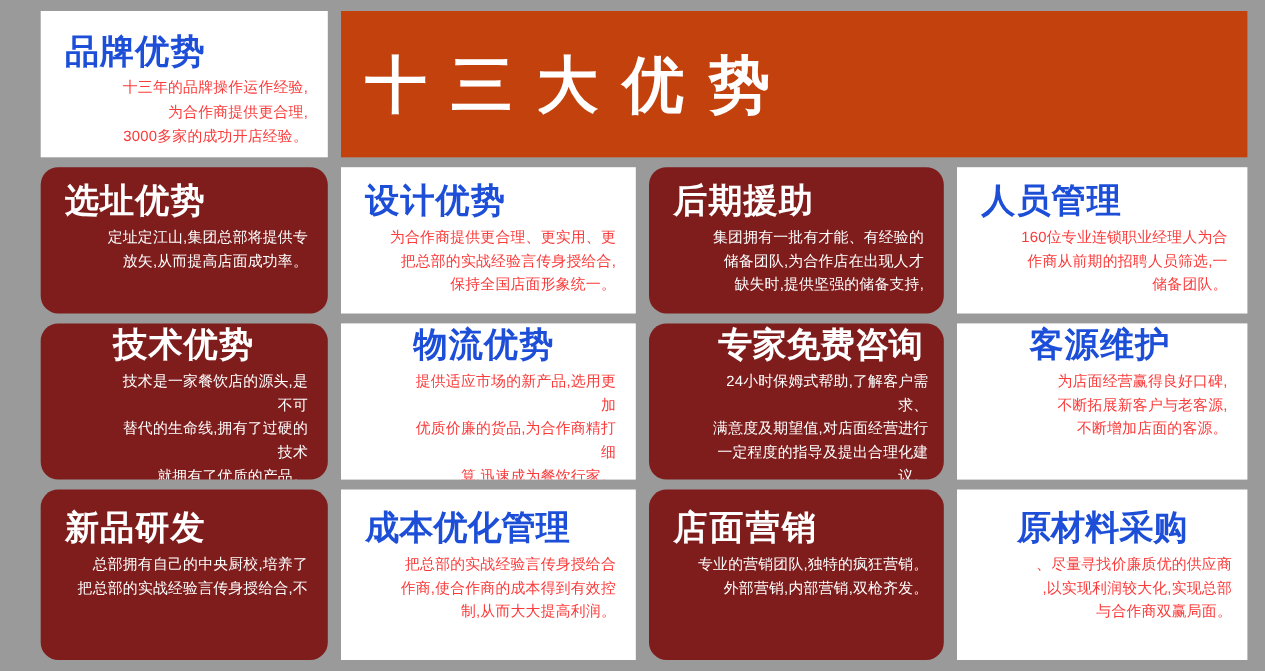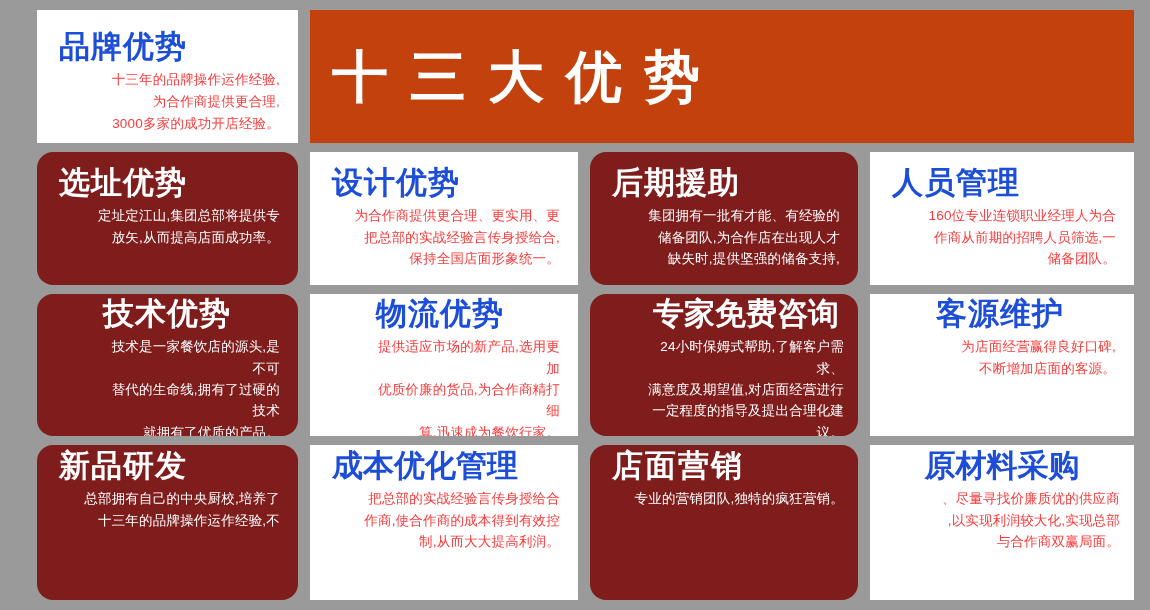--- a/index.html
+++ b/index.html
@@ -93,21 +93,21 @@
   .brand .card-inner { padding-top: 20px; }
   .brand .card-body { font-size: 13.5px; line-height: 1.62; }
 
   
   .center-body .card-inner { text-align: center; padding-left: 14px; padding-right: 14px; }
   .center-body .card-title { letter-spacing: 2px; }
 
   .tight-title .card-title { letter-spacing: 0px; }
 
   
-  .row4 .card-inner { padding-top: 4px; }
+  .row4 .card-inner { padding-top: 18px; }
   .row3 .card-inner { padding-top: 3px; margin-left: 44px; }
 </style>
 </head>
 <body>
 
 <div id="poster">
   <div class="grid">
 
     <div class="card white brand">
       <div class="card-inner">
@@ -198,51 +198,53 @@
           <p>一定程度的指导及提出合理化建议。</p>
         </div>
       </div>
     </div>
 
     <div class="card white row3">
       <div class="card-inner">
         <div class="card-title">客源维护</div>
         <div class="card-body">
           <p>为店面经营赢得良好口碑,</p>
+          <p>不断拓展新客户与老客源,</p>
           <p>不断增加店面的客源。</p>
         </div>
       </div>
     </div>
 
     <div class="card red row4">
       <div class="card-inner">
         <div class="card-title">新品研发</div>
         <div class="card-body">
           <p>总部拥有自己的中央厨校,培养了</p>
-          <p>十三年的品牌操作运作经验,不</p>
+          <p>把总部的实战经验言传身授给合,不</p>
         </div>
       </div>
     </div>
 
     <div class="card white row4 tight-title">
       <div class="card-inner">
         <div class="card-title">成本优化管理</div>
         <div class="card-body">
           <p>把总部的实战经验言传身授给合</p>
           <p>作商,使合作商的成本得到有效控</p>
           <p>制,从而大大提高利润。</p>
         </div>
       </div>
     </div>
 
     <div class="card red row4 center-body">
       <div class="card-inner">
         <div class="card-title" style="text-align:left;padding-left:8px;">店面营销</div>
         <div class="card-body">
           <p>专业的营销团队,独特的疯狂营销。</p>
+          <p>外部营销,内部营销,双枪齐发。</p>
         </div>
       </div>
     </div>
 
     <div class="card white row4 center-body tight-title">
       <div class="card-inner">
         <div class="card-title">原材料采购</div>
         <div class="card-body">
           <p>、尽量寻找价廉质优的供应商</p>
           <p>,以实现利润较大化,实现总部</p>

